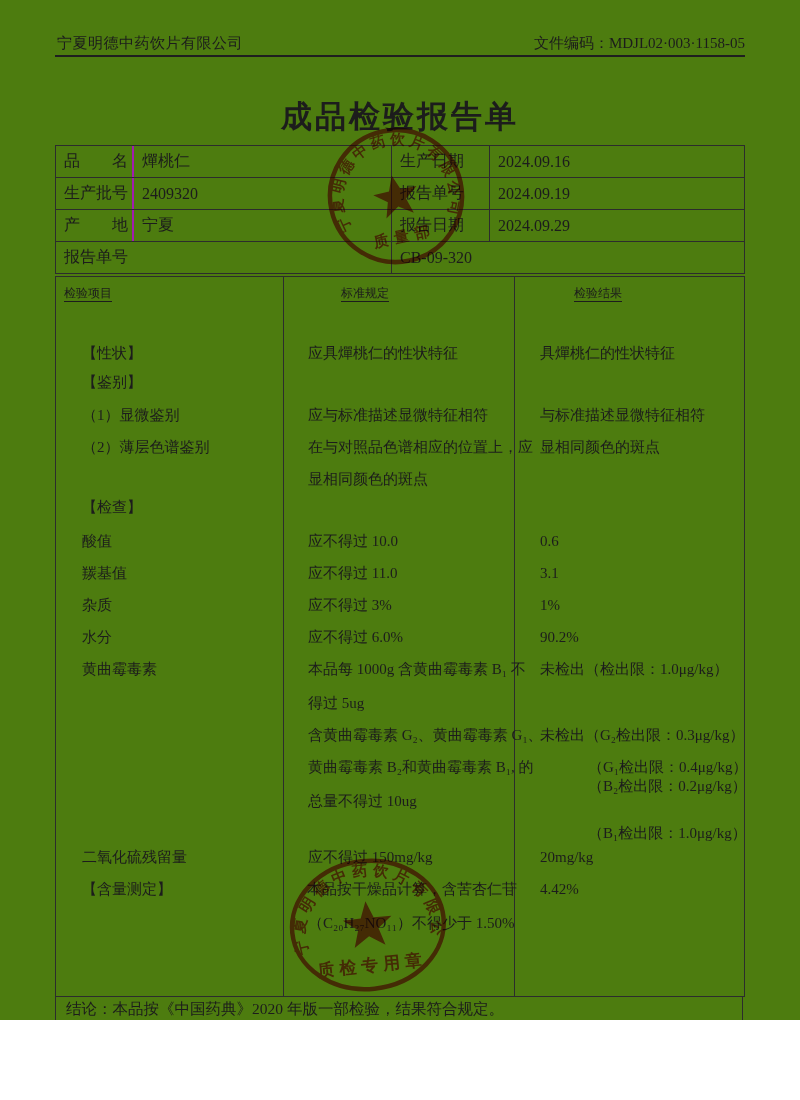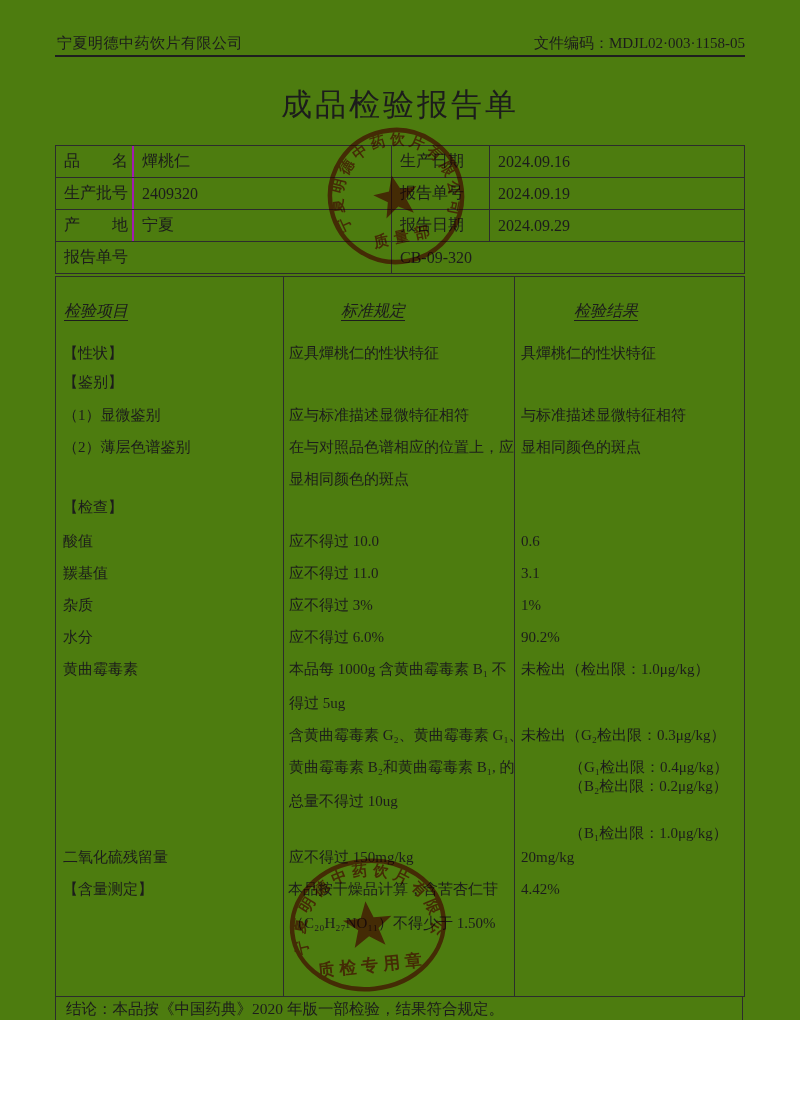--- a/index.html
+++ b/index.html
@@ -6,41 +6,41 @@
   .page{
     position:relative;width:800px;height:1020px;background:#4d7c0f;
     font-family:"Liberation Serif","DejaVu Serif",serif;color:#1c1c1c;
     overflow:hidden;
   }
   
   .hdr-company{position:absolute;left:57px;top:34px;font-size:15px;letter-spacing:.5px;}
   .hdr-code{position:absolute;right:55px;top:34px;font-size:15px;}
   .hdr-rule{position:absolute;left:55px;top:55px;width:690px;height:2px;background:#1f1f1f;}
   
-  .title{position:absolute;left:0;top:84px;width:100%;text-align:center;
-         font-size:31px;font-weight:normal;letter-spacing:3px;}
+  .title{position:absolute;left:0;top:96px;width:100%;text-align:center;
+         font-size:31px;font-weight:bold;letter-spacing:3px;}
   
   .info-table{position:absolute;left:55px;top:145px;width:688px;border:1px solid #2c2c2c;}
   .info-row{display:flex;height:31px;border-bottom:1px solid #2c2c2c;}
   .info-row:last-child{border-bottom:none;}
   .cell{display:flex;align-items:center;font-size:16px;box-sizing:border-box;
         padding:0 0 0 8px;white-space:pre;}
   .c-label1{width:78px;border-right:2px solid #a21caf;}
   .c-value1{width:258px;border-right:1px solid #2c2c2c;}
   .c-label2{width:98px;border-right:1px solid #2c2c2c;}
   .c-value2{flex:1;}
   .c-wide-label{width:336px;border-right:1px solid #2c2c2c;}
   .c-wide-value{flex:1;}
   
   .result-table{position:absolute;left:55px;top:276px;width:688px;height:719px;
                 border:1px solid #2c2c2c;}
   .vline{position:absolute;top:0;bottom:0;width:1px;background:#2c2c2c;}
-  .rt-head{position:absolute;top:24px;font-size:16px;text-decoration:underline;
-           text-underline-offset:4px;white-space:nowrap;font-style:italic;}
-  .rt-line{position:absolute;font-size:15px;white-space:pre;transform:translateY(-50%);}
+  .rt-head{position:absolute;top:8px;font-size:12px;text-decoration:underline;
+           text-underline-offset:4px;white-space:nowrap;}
+  .rt-line{position:absolute;font-size:15px;white-space:pre;transform:translateY(-50%);margin-left:19px;}
   
   .conclusion{position:absolute;left:55px;top:996px;width:688px;height:27px;
               border:1px solid #2c2c2c;display:flex;align-items:center;
               font-size:15.5px;padding-left:10px;box-sizing:border-box;white-space:pre;}
   
   .foot-label{position:absolute;top:1029px;font-size:16px;}
   .sig{position:absolute;}
   .sig path{fill:none;stroke:#161616;stroke-width:2.6;stroke-linecap:round;stroke-linejoin:round;}
   
   .stamp{position:absolute;mix-blend-mode:multiply;opacity:.85;}

